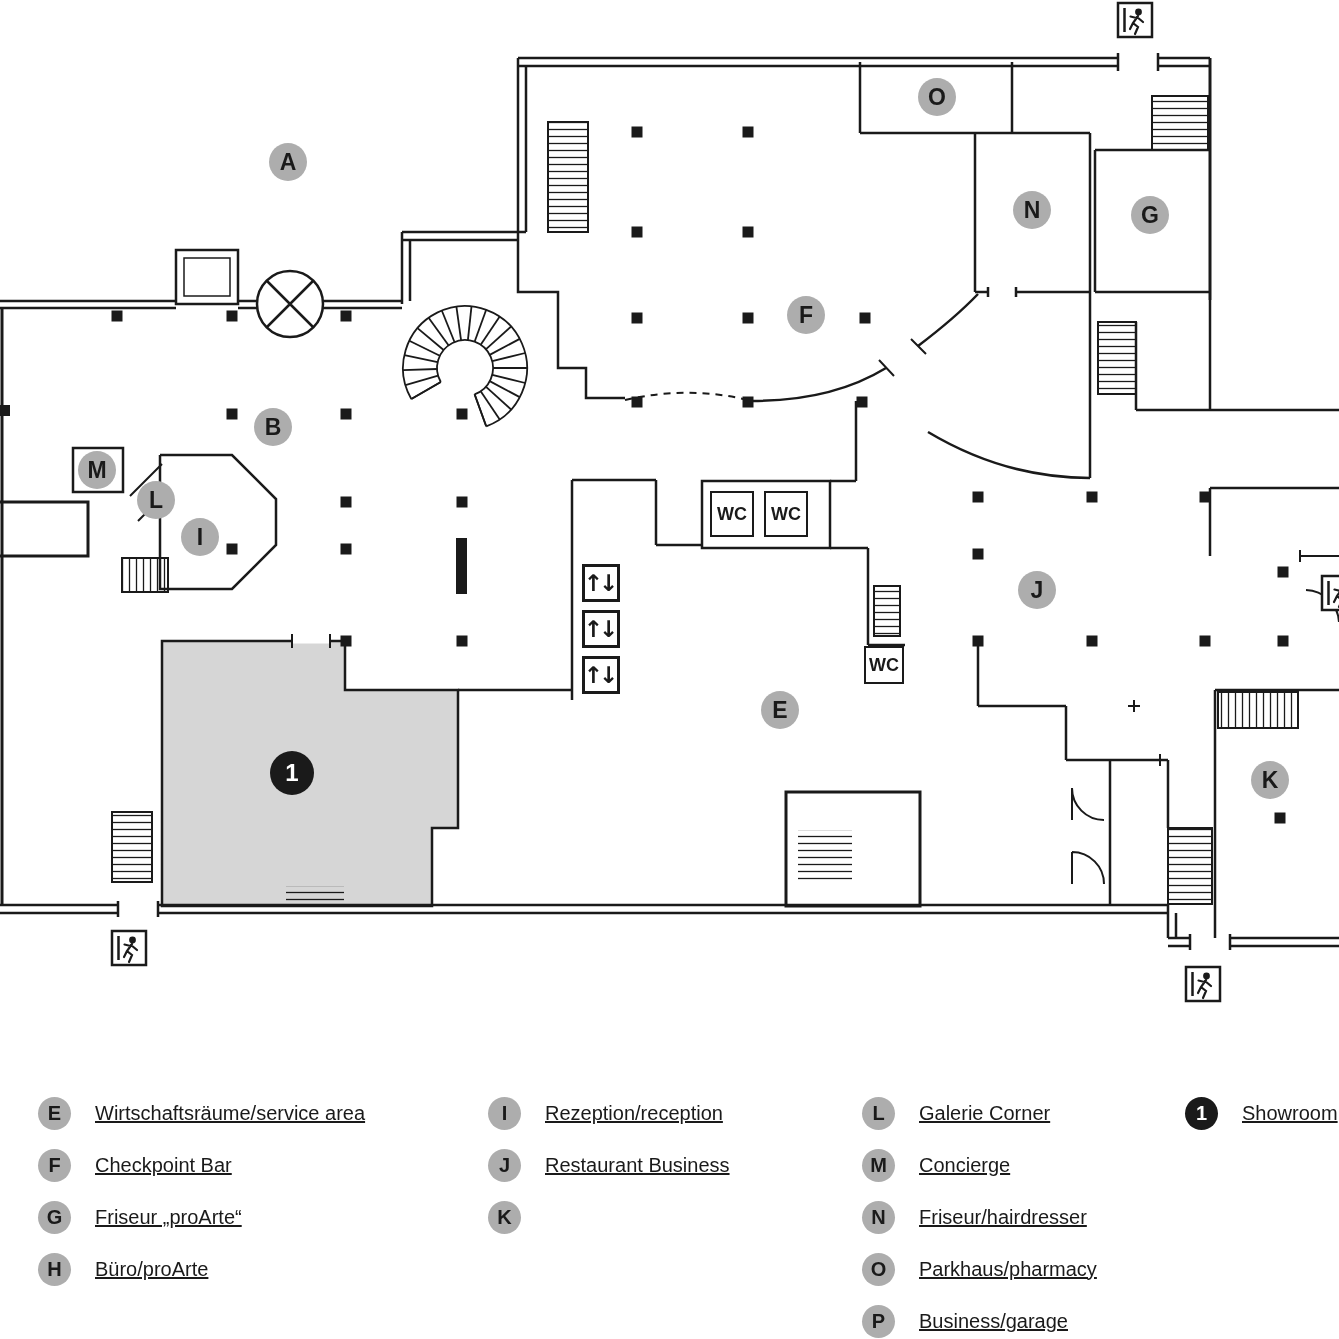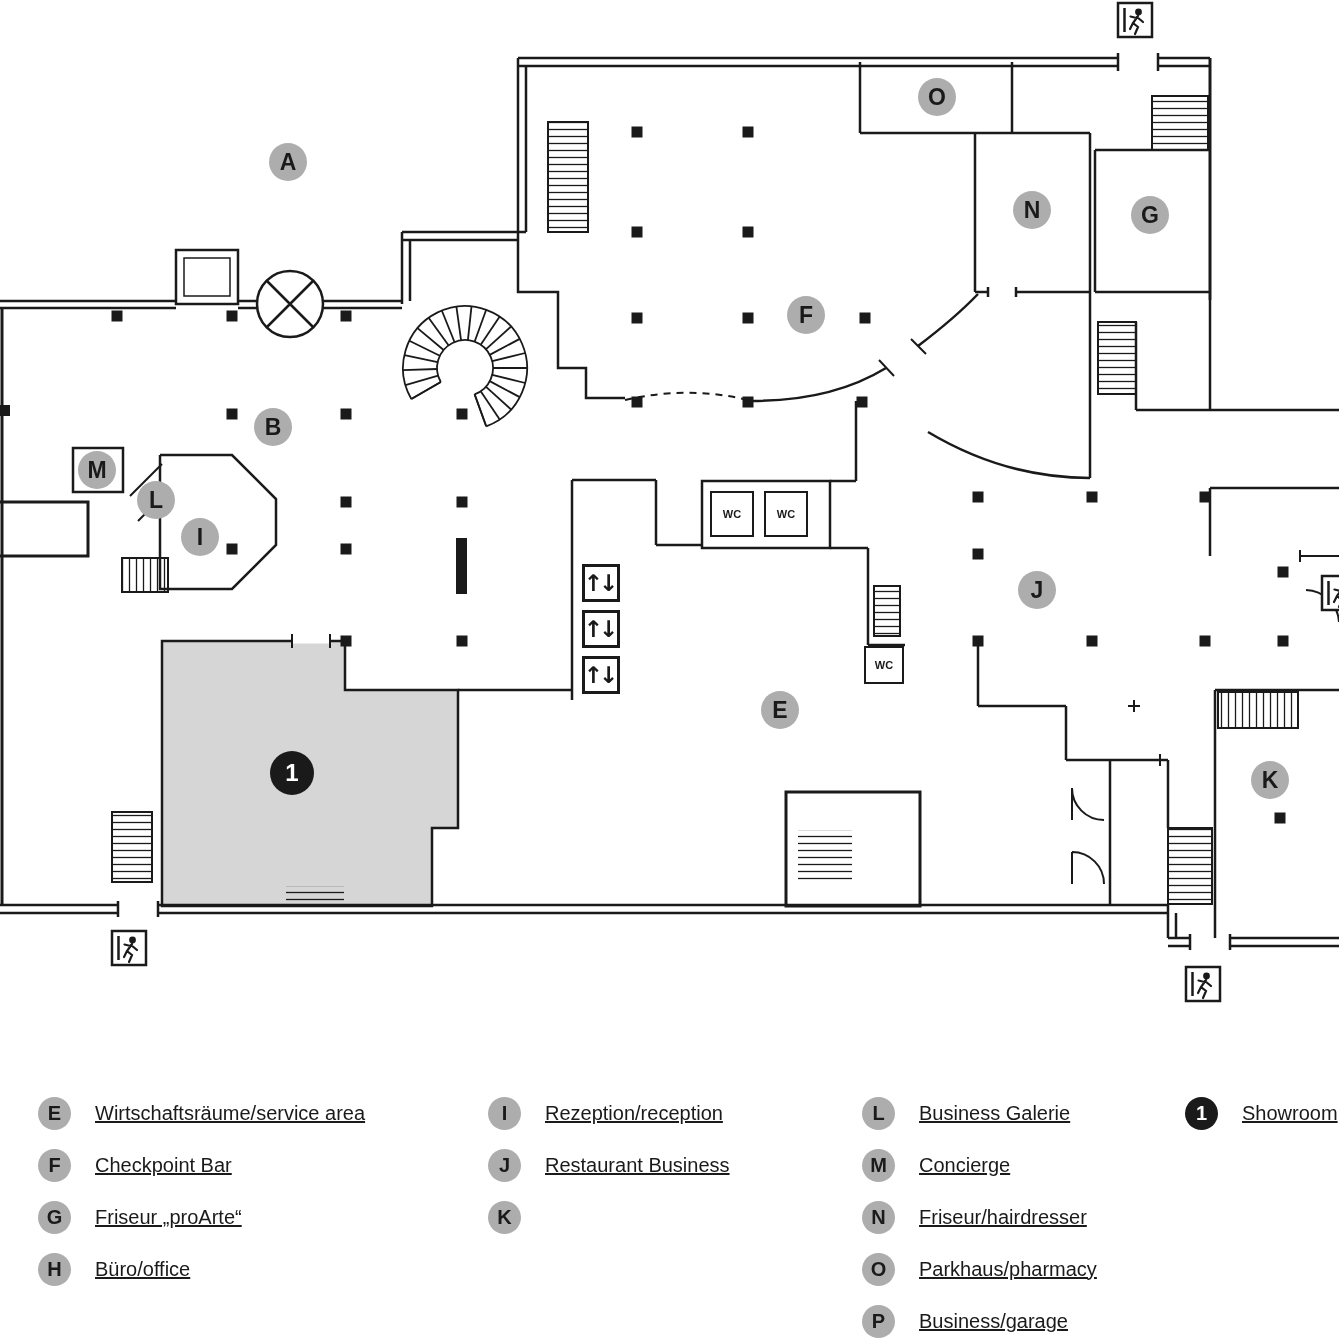--- a/index.html
+++ b/index.html
@@ -10,21 +10,21 @@
   .plan{position:absolute;left:0;top:0;width:1339px;height:1010px;}
   .plan svg{position:absolute;left:0;top:0;}
   .overlay{position:absolute;left:0;top:0;width:1339px;height:1010px;pointer-events:none;}
   .marker{
     position:absolute;width:38px;height:38px;border-radius:50%;background:#adadad;color:#1a1a1a;
     font-weight:bold;font-size:23px;display:flex;align-items:center;justify-content:center;
     transform:translate(-50%,-50%);
   }
   .marker.black{background:#1a1a1a;color:#ffffff;width:44px;height:44px;font-size:24px;}
   .wc-box{
-    position:absolute;border:2px solid #1a1a1a;background:#ffffff;font-size:11px;font-weight:bold;
+    position:absolute;border:2px solid #1a1a1a;background:#ffffff;font-size:18px;font-weight:bold;
     display:flex;align-items:center;justify-content:center;transform:translate(-50%,-50%);
   }
   .lift{
     position:absolute;width:38px;height:38px;border:3px solid #1a1a1a;background:#ffffff;
     display:flex;align-items:center;justify-content:center;transform:translate(-50%,-50%);
     font-family:"DejaVu Sans", sans-serif;font-size:23px;font-weight:bold;letter-spacing:-4px;
     padding-right:4px;box-sizing:border-box;
   }
   .legend{position:absolute;top:1087px;left:0;width:1339px;height:252px;}
   .legend-col{position:absolute;top:0;}
@@ -223,40 +223,40 @@
       <div class="legend-row">
         <div class="legend-badge ">F</div>
         <div class="legend-label">Checkpoint Bar</div>
       </div>
       <div class="legend-row">
         <div class="legend-badge ">G</div>
         <div class="legend-label">Friseur „proArte“</div>
       </div>
       <div class="legend-row">
         <div class="legend-badge ">H</div>
-        <div class="legend-label">Büro/office</div>
+        <div class="legend-label">Büro/proArte</div>
       </div>
     </div>
     <div class="legend-col" style="left: 488px;">
       <div class="legend-row">
         <div class="legend-badge ">I</div>
         <div class="legend-label">Rezeption/reception</div>
       </div>
       <div class="legend-row">
         <div class="legend-badge ">J</div>
         <div class="legend-label">Restaurant Business</div>
       </div>
       <div class="legend-row">
         <div class="legend-badge ">K</div>
       </div>
     </div>
     <div class="legend-col" style="left: 862px;">
       <div class="legend-row">
         <div class="legend-badge ">L</div>
-        <div class="legend-label">Business Galerie</div>
+        <div class="legend-label">Galerie Corner</div>
       </div>
       <div class="legend-row">
         <div class="legend-badge ">M</div>
         <div class="legend-label">Concierge</div>
       </div>
       <div class="legend-row">
         <div class="legend-badge ">N</div>
         <div class="legend-label">Friseur/hairdresser</div>
       </div>
       <div class="legend-row">

